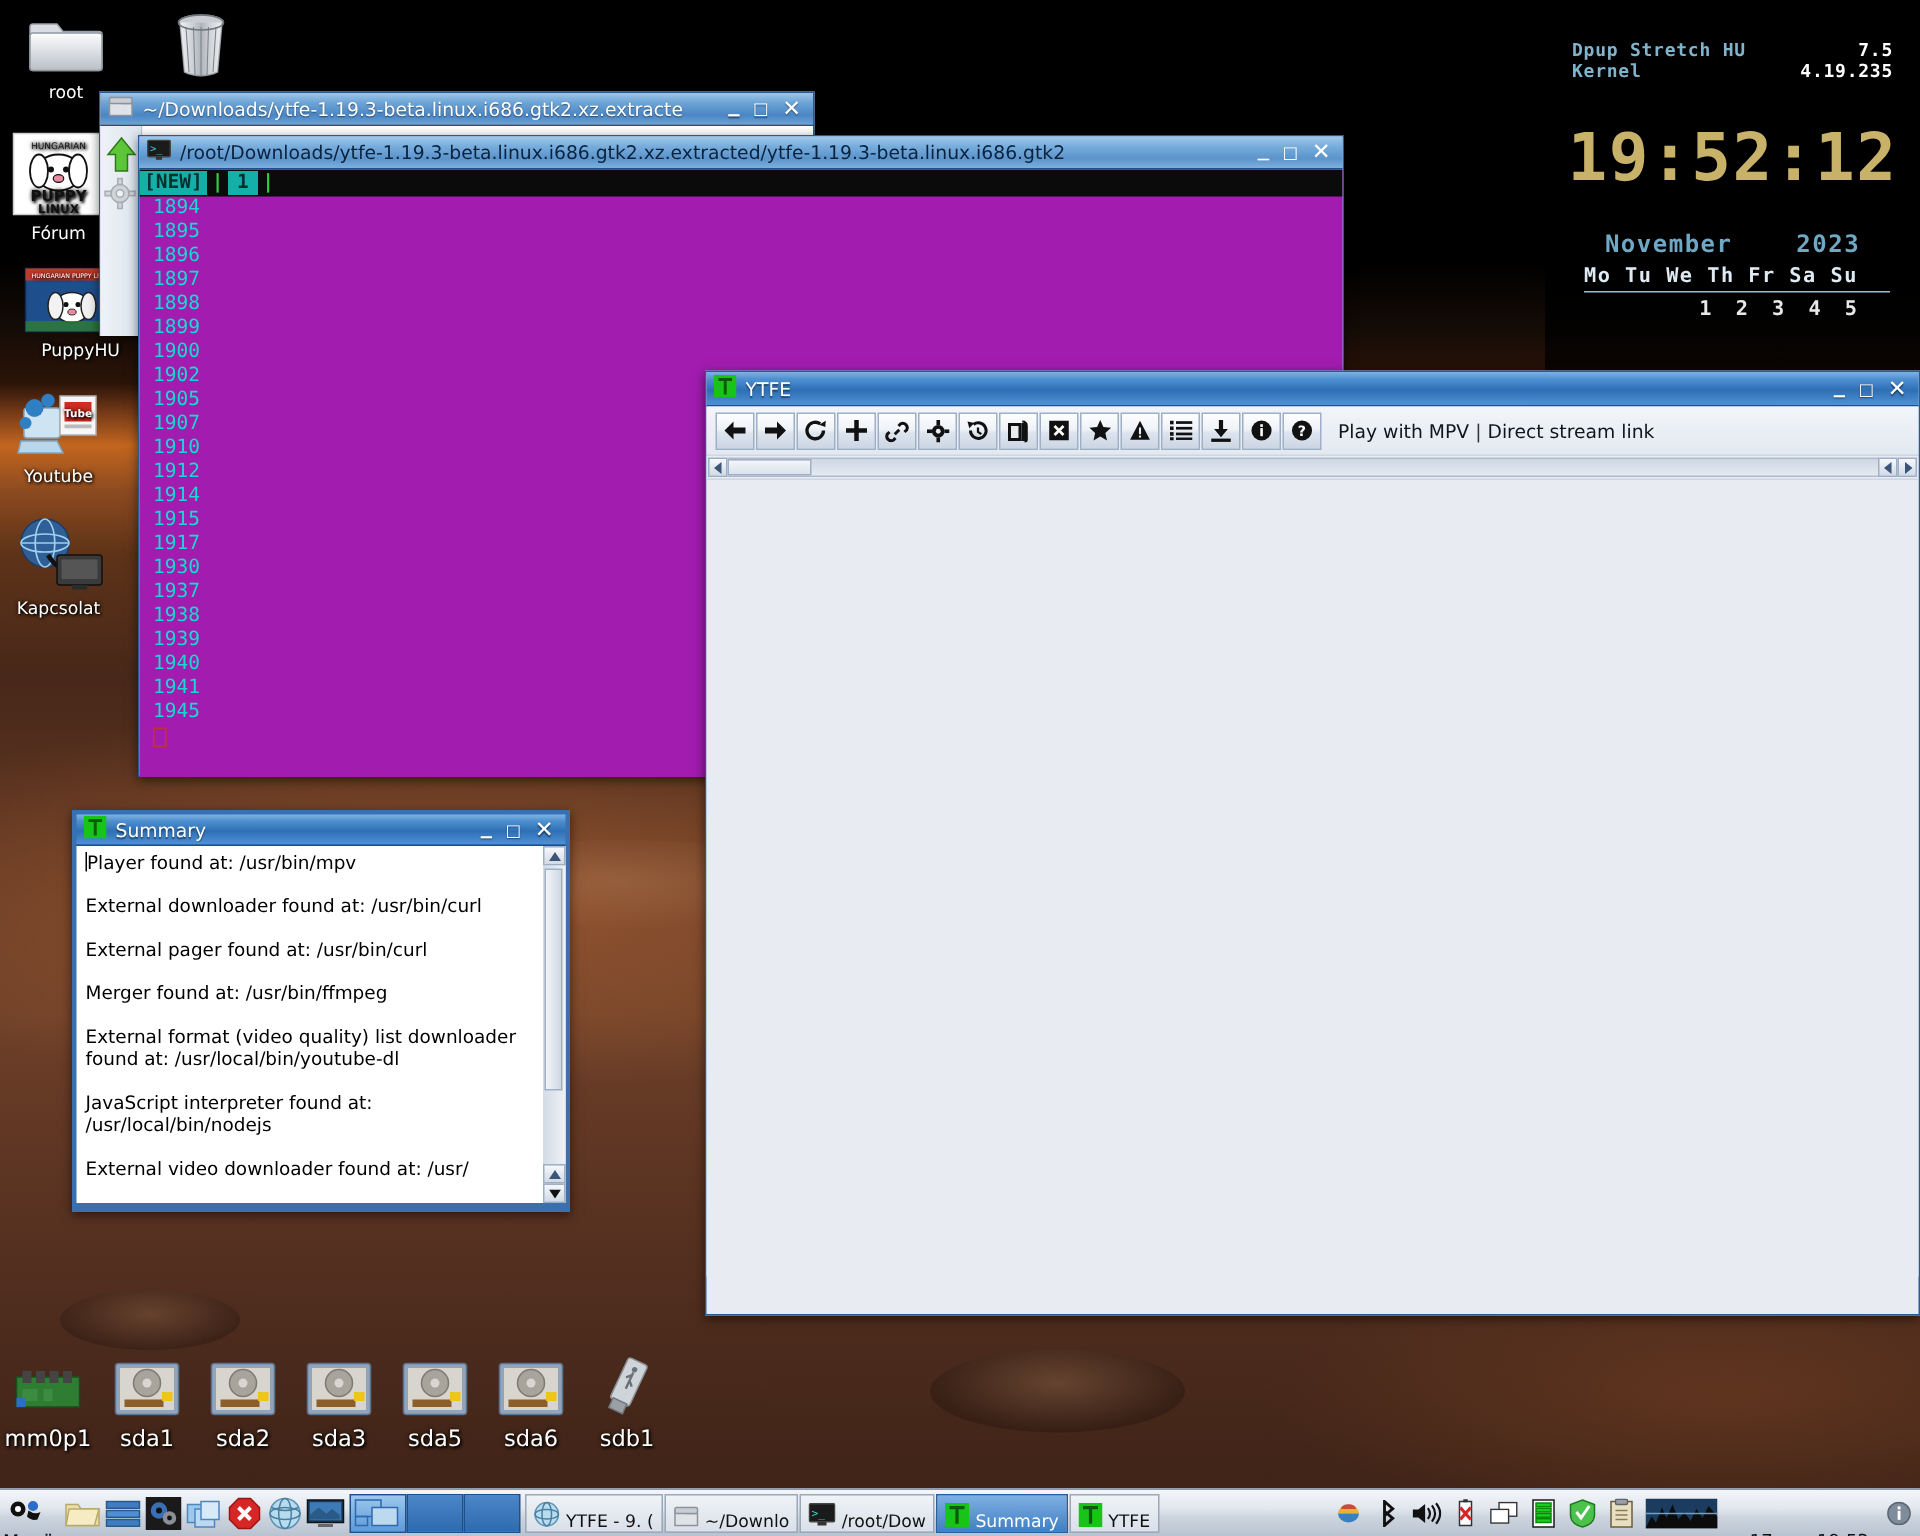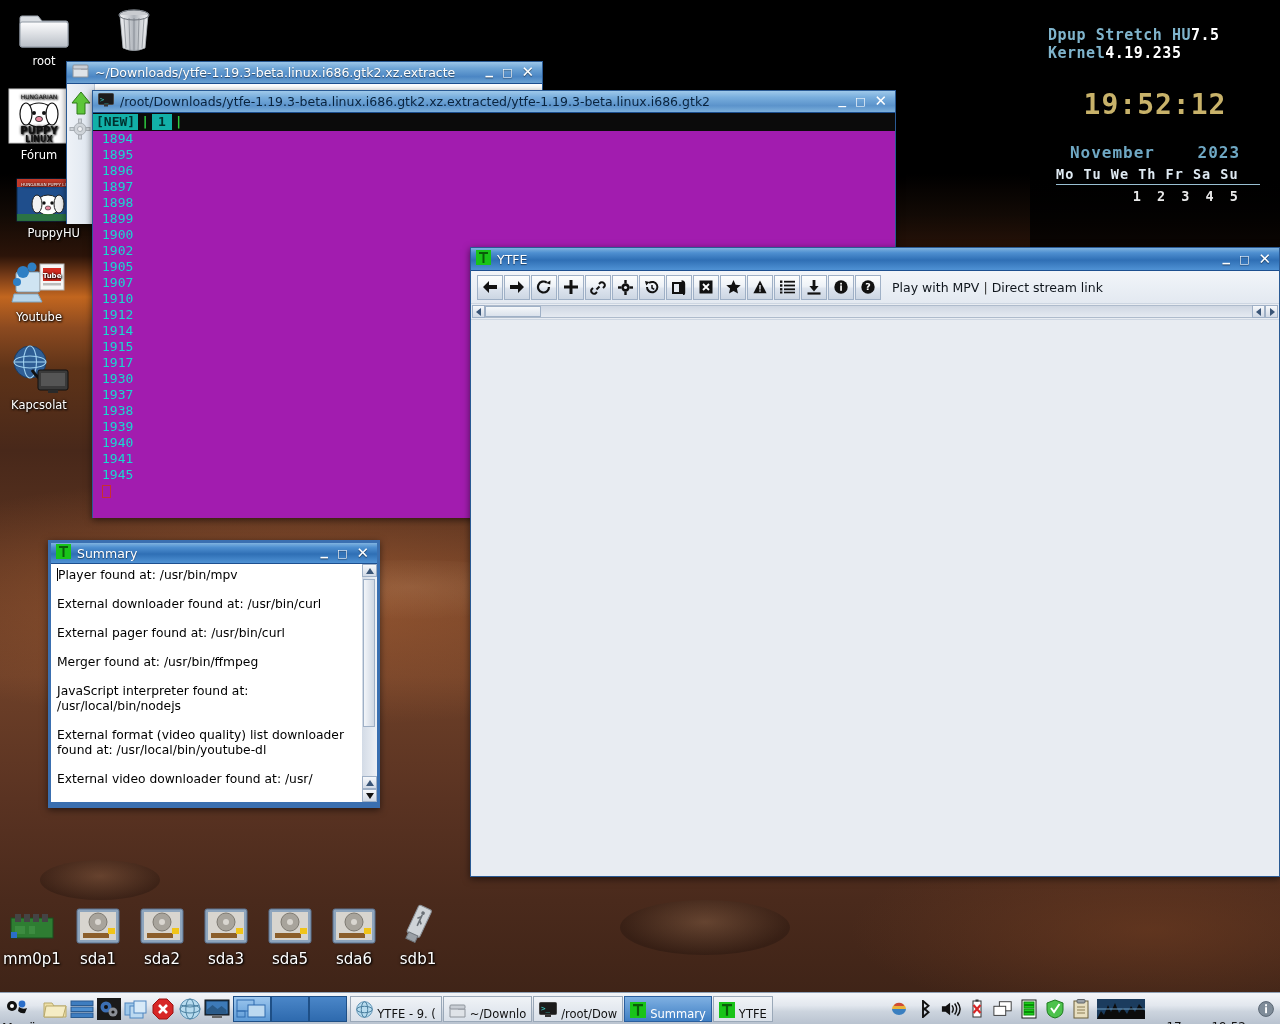--- a/index.html
+++ b/index.html
@@ -40,24 +40,24 @@
   .drive{ position:absolute; width:64px; text-align:center; color:#fff;
           font-size:15px; text-shadow:1px 1px 2px #000,0 0 3px #000; }
 
   
   #conky{
     position:absolute; right:0; top:0; width:250px; height:250px;
     color:#7fb4cc; font-family:"DejaVu Sans Mono", monospace;
     background:linear-gradient(to bottom, rgba(0,0,0,1) 70%, rgba(0,0,0,.7) 100%);
     padding:26px 10px 0 10px;
   }
-  #conky .row{ display:flex; justify-content:flex-start; font-size:15px;
+  #conky .row{ display:flex; justify-content:space-between; font-size:12px;
                font-weight:bold; letter-spacing:.5px; padding:0 8px; }
   #conky .row .v{ color:#ffffff; }
-  #conky .clock{ text-align:center; color:#c8b26a; font-size:28px; font-weight:bold;
+  #conky .clock{ text-align:center; color:#c8b26a; font-size:44px; font-weight:bold;
                  letter-spacing:1px; margin-top:26px; font-family:"DejaVu Sans Mono", monospace;}
   #conky .month{ text-align:center; color:#6fa8c4; font-size:16px; font-weight:bold;
                  margin-top:22px; letter-spacing:1px;}
   #conky .dows{ color:#dfeaf2; font-size:13.5px; font-weight:bold;
                 margin-top:4px; letter-spacing:1px; border-bottom:1px solid #99bfd2;
                 padding-bottom:2px; display:block; margin-left:16px; margin-right:10px;}
   #conky .days{ text-align:right; color:#e8e8e8; font-size:13.5px; font-weight:bold;
                 margin-top:3px; padding-right:28px; letter-spacing:4px;}
 
   
@@ -659,22 +659,22 @@
       <span class="wbtn max">□</span>
       <span class="wbtn cls">✕</span>
     </span>
   </div>
   <div class="body">
     <div class="txt">
       <p><span class="caret"></span><span>Player found at: /usr/bin/mpv</span></p>
       <p>External downloader found at: /usr/bin/curl</p>
       <p>External pager found at: /usr/bin/curl</p>
       <p>Merger found at: /usr/bin/ffmpeg</p>
+      <p>External format (video quality) list downloader found at: /usr/local/bin/youtube-dl</p>
       <p>JavaScript interpreter found at: /usr/local/bin/nodejs</p>
-      <p>External format (video quality) list downloader found at: /usr/local/bin/youtube-dl</p>
       <p>External video downloader found at: /usr/</p>
     </div>
     <div class="vsb">
       <span class="sb-arrow" style="width:15px;height:13px;">
         <svg width="8" height="6" viewBox="0 0 8 6">
             <path d="M4 0 L8 6 L0 6Z" fill="#3a5577"></path>
           </svg>
         </span>
       <span class="tr" style="position:relative;">
         <span style="position:absolute;left:1px;top:2px;width:12px;height:148px;background:linear-gradient(to right,#f2f5f9,#cfd7e3);border:1px solid #9fb0c6;"></span>

